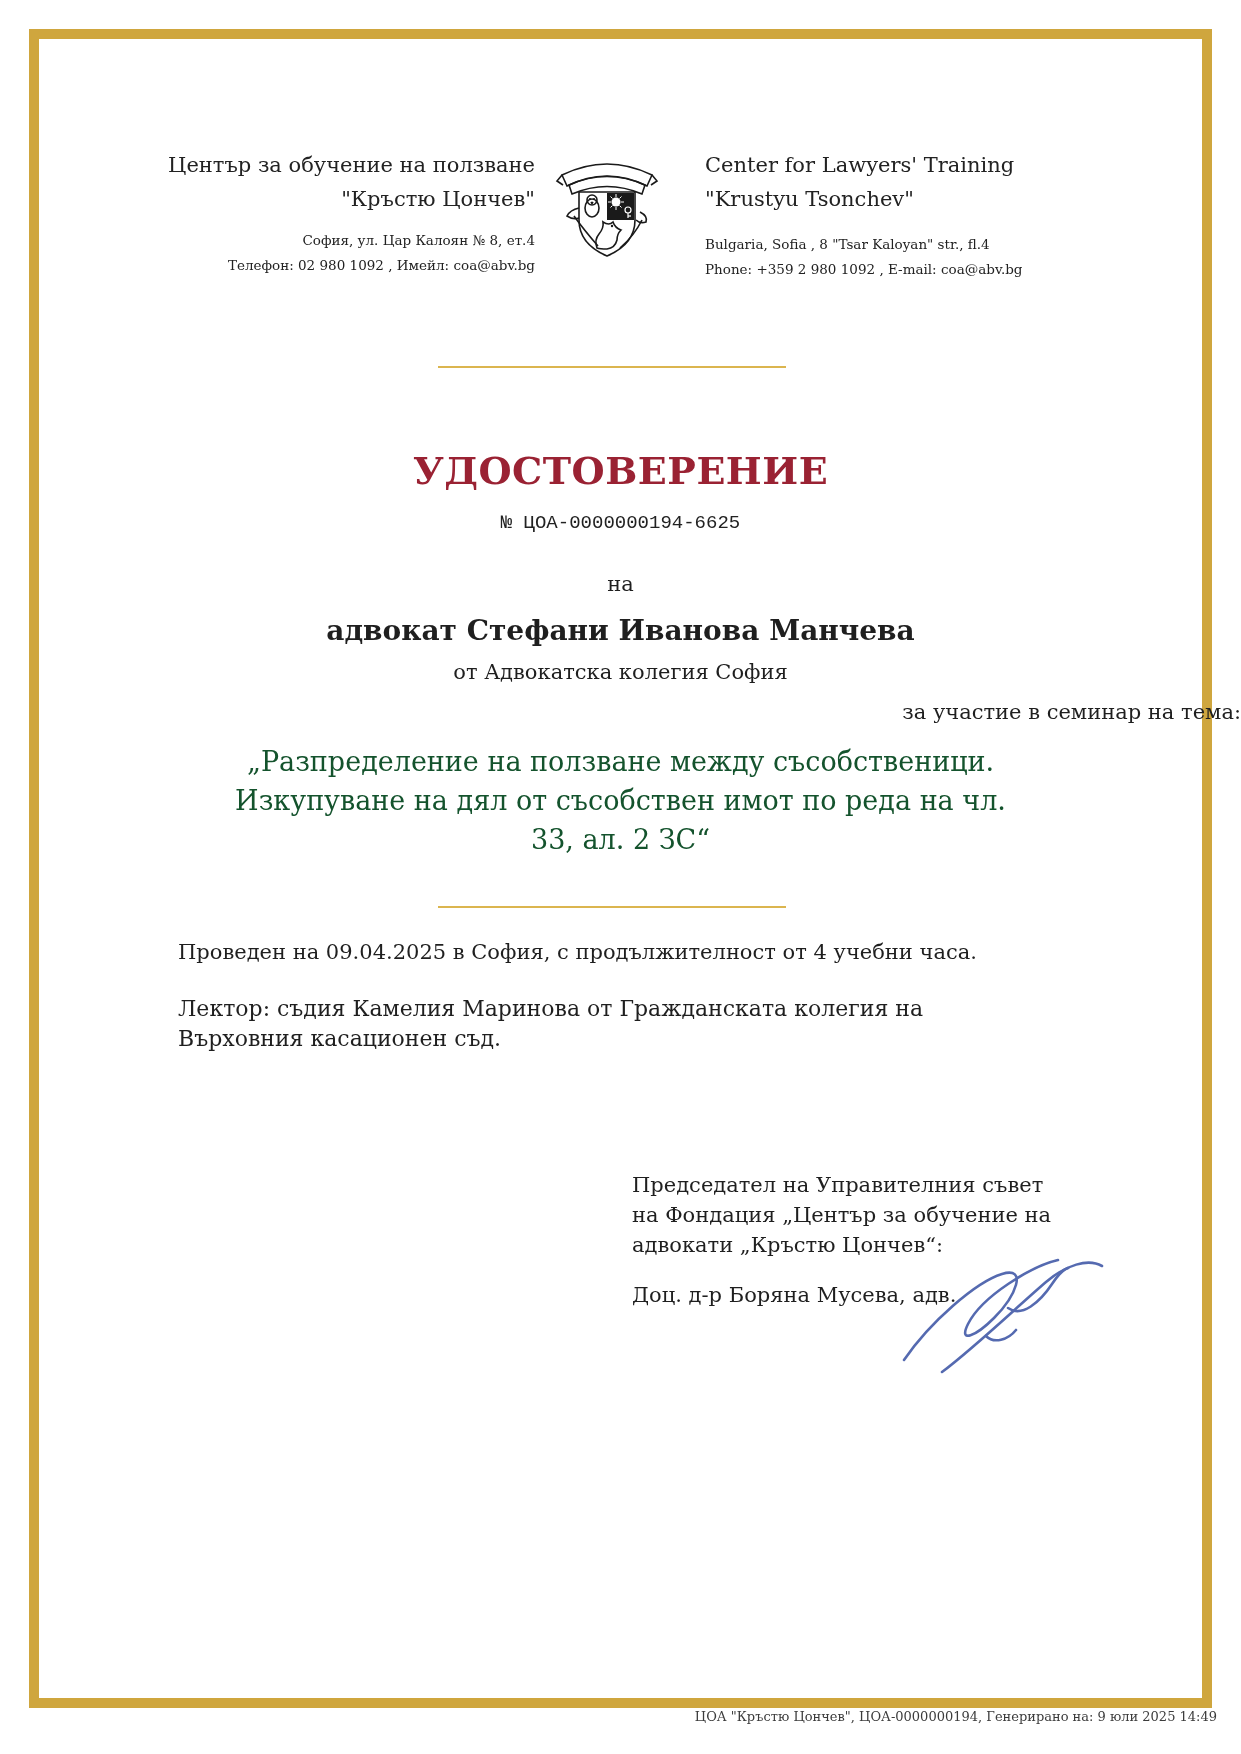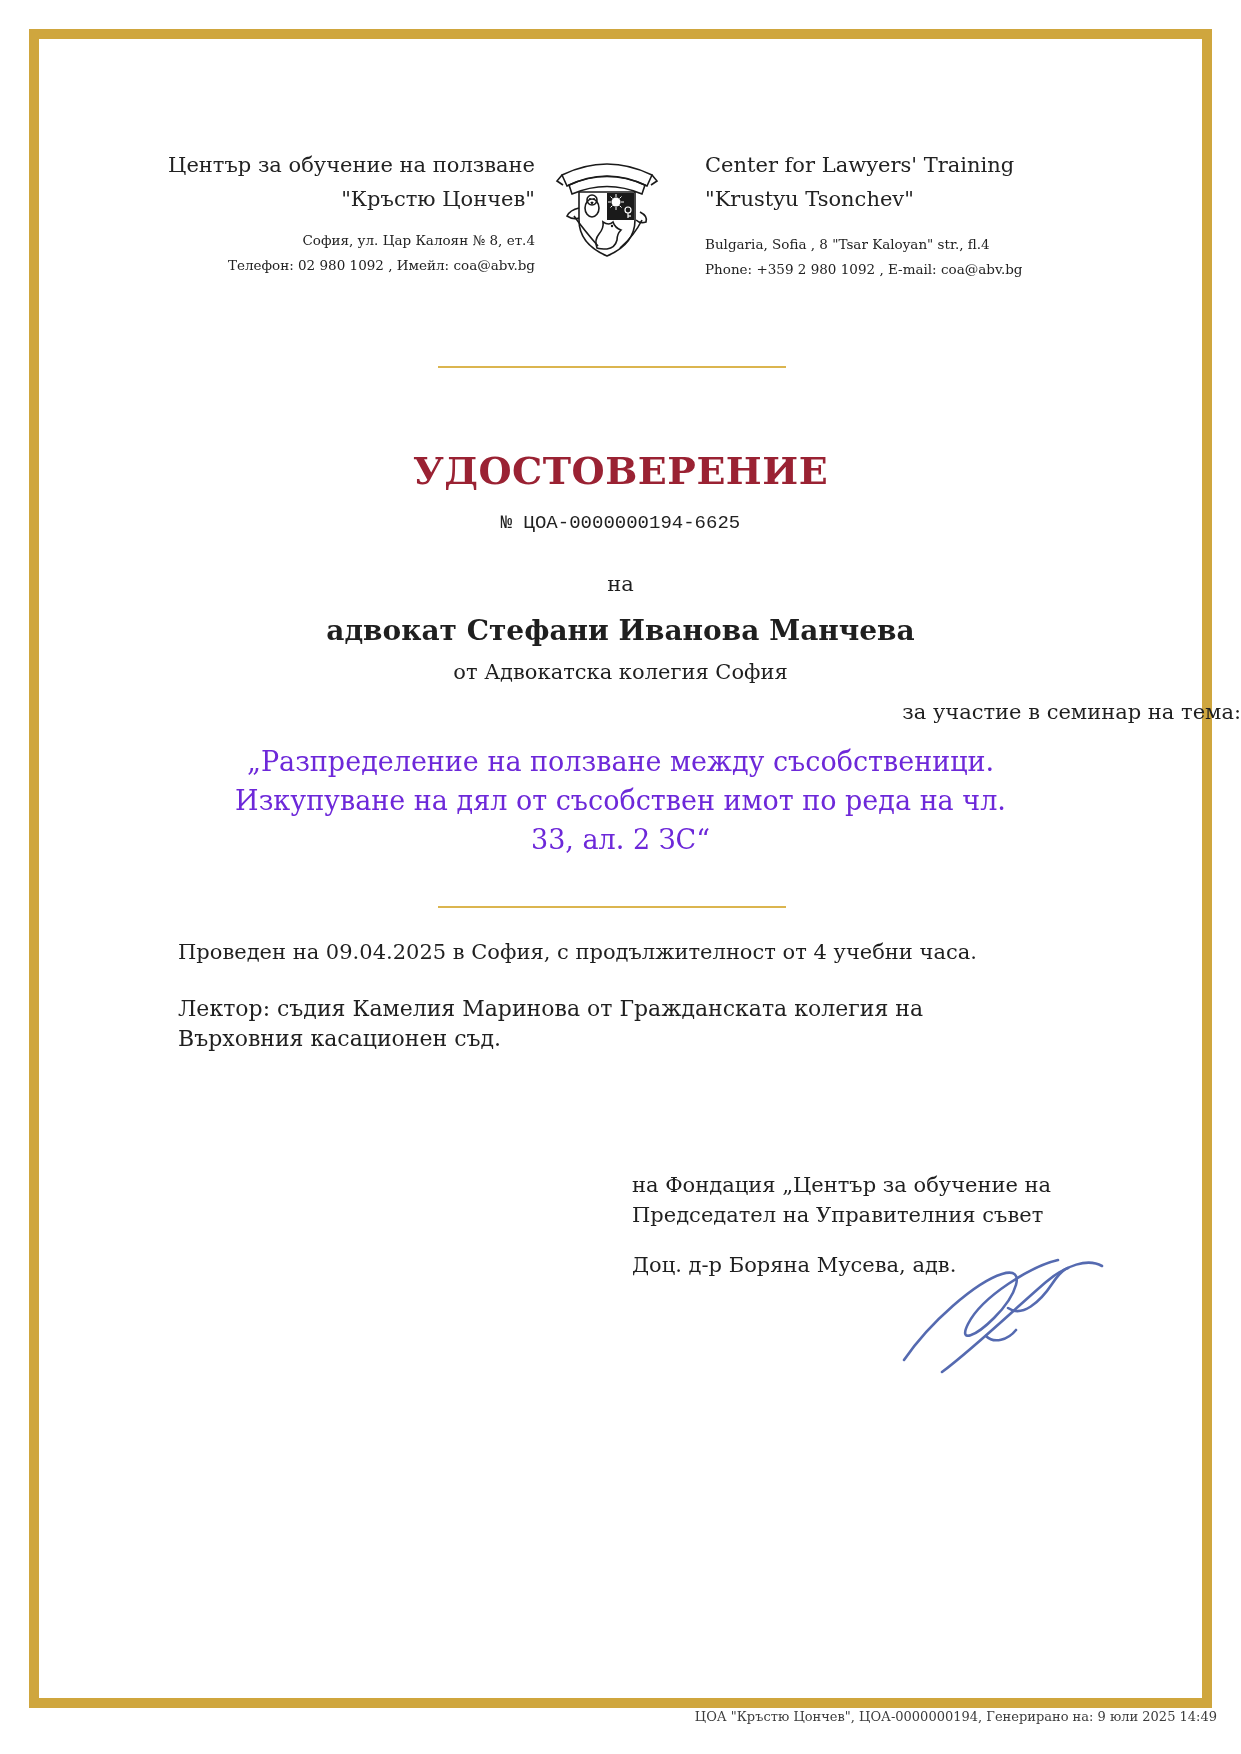--- a/index.html
+++ b/index.html
@@ -56,21 +56,21 @@
     position:absolute;top:660px;left:0;width:100%;
     text-align:center;font-size:21px;
   }
   .cert-participation{
     position:absolute;top:700px;left:0;width:100%;
     text-align:right;font-size:21px;
   }
   .cert-topic{
     position:absolute;top:742px;left:0;width:100%;
     text-align:center;font-size:27px;line-height:39px;
-    color:#6d28d9;
+    color:#14532d;
   }
   
   .conducted{
     position:absolute;top:940px;left:178px;width:920px;
     font-size:21px;
   }
   .lecturer{
     position:absolute;top:994px;left:178px;width:790px;
     font-size:22px;line-height:30px;
   }
@@ -175,22 +175,23 @@
     <div>Изкупуване на дял от съсобствен имот по реда на чл.</div>
     <div>33, ал. 2 ЗС“</div>
   </div>
 
   <div class="divider two"></div>
 
   <div class="conducted">Проведен на 09.04.2025 в София, с продължителност от 4 учебни часа.</div>
   <div class="lecturer">Лектор: съдия Камелия Маринова от Гражданската колегия на Върховния касационен съд.</div>
 
   <div class="sig-block">
+    <div>Председател на Управителния съвет</div>
     <div>на Фондация „Център за обучение на</div>
-    <div>Председател на Управителния съвет</div>
+    <div>адвокати „Кръстю Цончев“:</div>
     <div class="sig-signer">Доц. д-р Боряна Мусева, адв.</div>
   </div>
 
   <div class="sig-scribble">
     <svg viewBox="0 0 225 135" width="225" height="135">
       <g fill="none" stroke="#3E56A6" stroke-width="2.6" stroke-linecap="round" opacity="0.88">
         <path d="M14,116 C40,78 86,38 112,30 C138,22 126,52 104,74 C86,92 68,100 78,80 C92,52 142,22 168,16"></path>
         <path d="M52,128 C84,104 128,62 156,38 C176,21 198,14 212,22"></path>
         <path d="M118,64 C132,74 150,58 162,40 C168,31 172,26 178,24"></path>
         <path d="M96,92 C104,100 118,96 126,86"></path>

